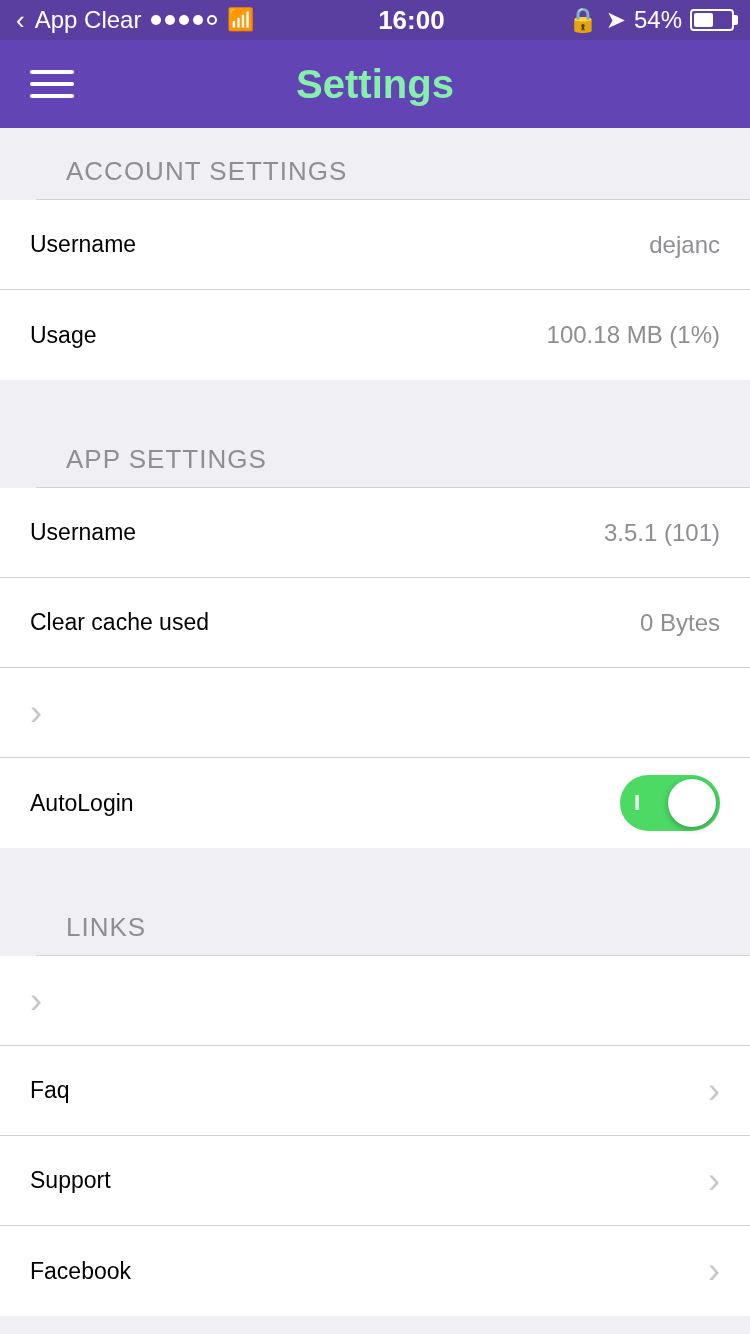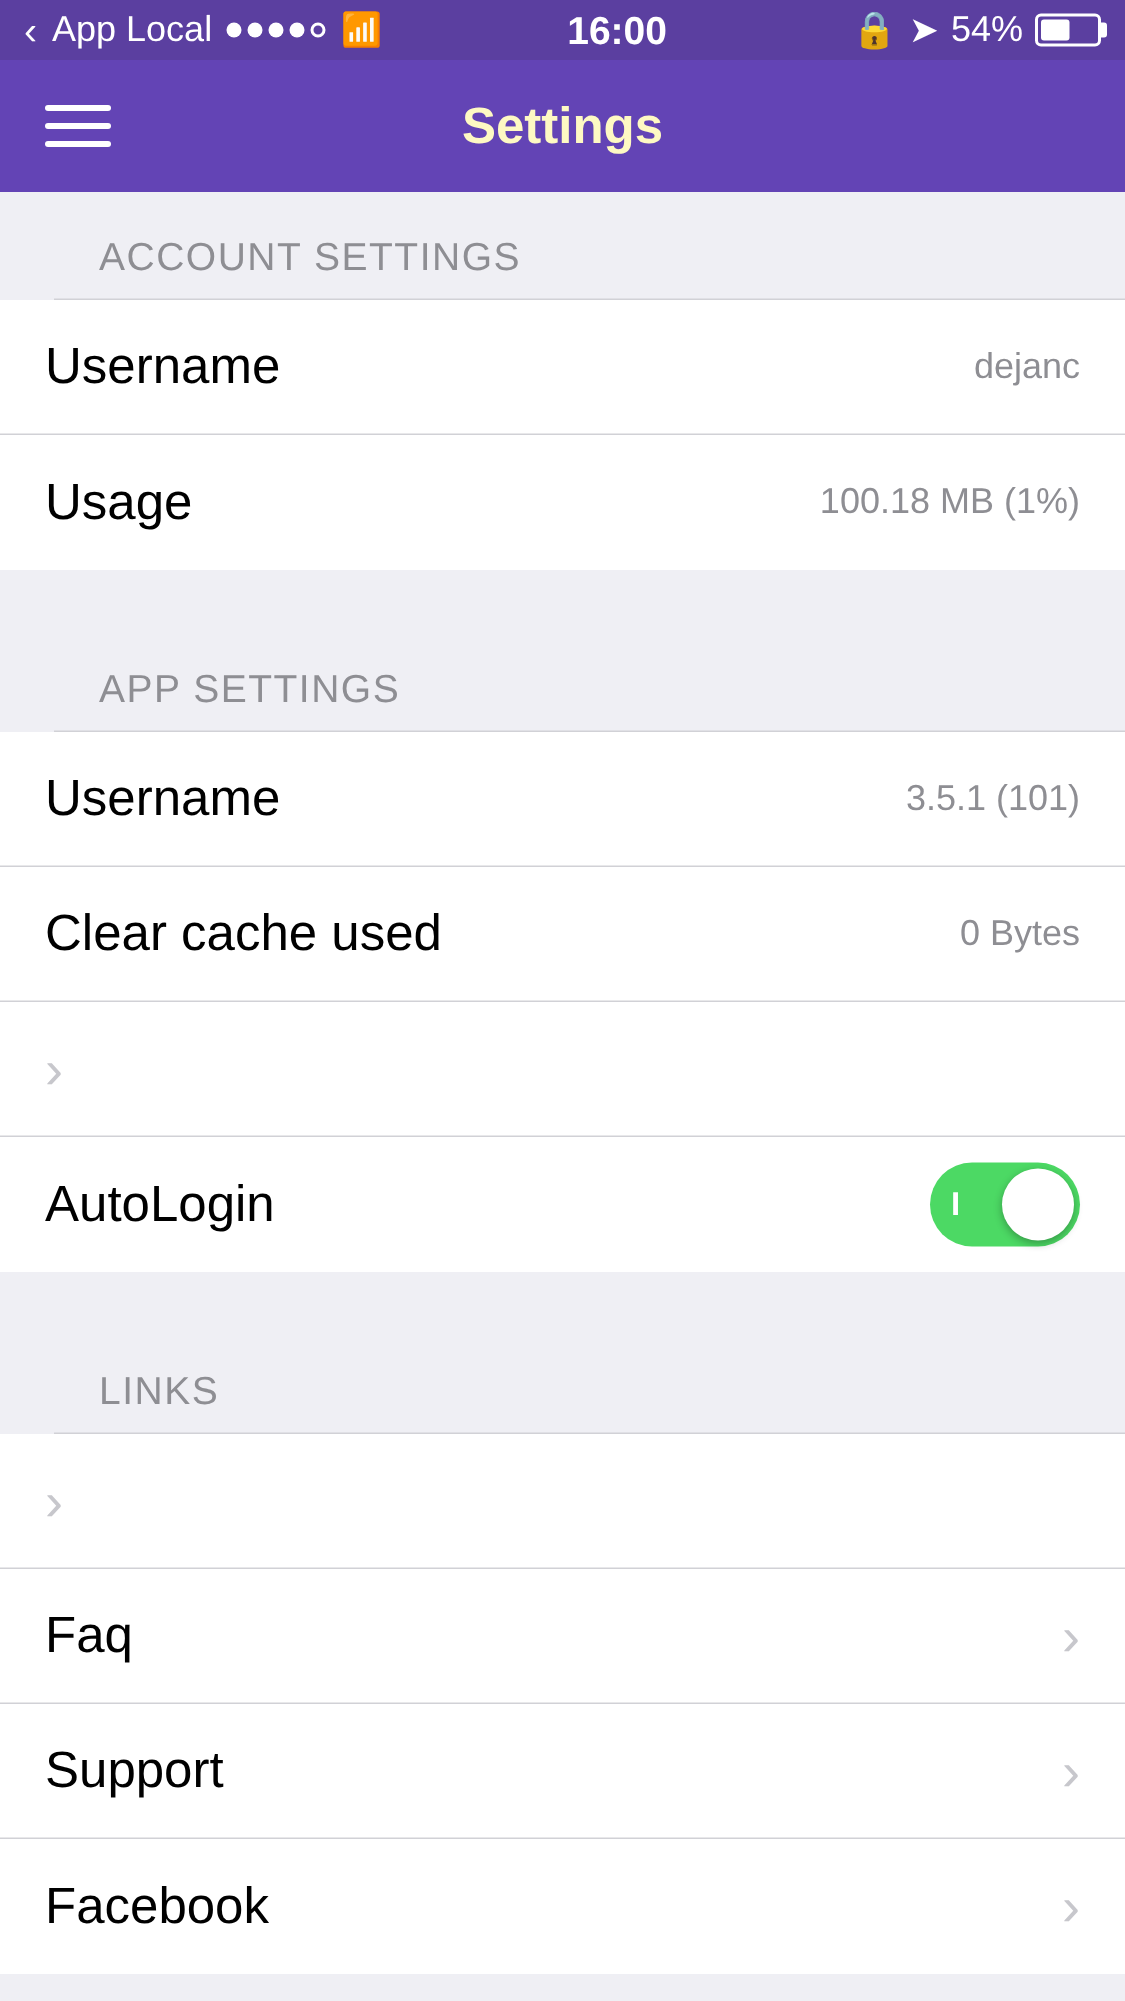--- a/index.html
+++ b/index.html
@@ -107,22 +107,22 @@
       cursor: pointer;
     }
     .hamburger span {
       display: block;
       width: 44px;
       height: 4px;
       background: white;
       border-radius: 2px;
     }
     .nav-title {
-      color: #fef9c3;
-      font-size: 34px;
+      color: #86efac;
+      font-size: 40px;
       font-weight: 700;
     }
 
     
     .section-header {
       background: #efeff4;
       padding: 28px 30px 12px;
       color: #8e8e93;
       font-size: 26px;
       font-weight: 500;
@@ -143,21 +143,21 @@
       justify-content: space-between;
       padding: 0 30px;
       height: 90px;
       border-bottom: 1px solid #d1d1d6;
       background: white;
     }
     .settings-row:last-child {
       border-bottom: none;
     }
     .row-label {
-      font-size: 34px;
+      font-size: 23px;
       color: #000;
     }
     .row-value {
       font-size: 24px;
       color: #8e8e93;
     }
     .row-chevron {
       color: #c7c7cc;
       font-size: 36px;
     }
@@ -203,21 +203,21 @@
       height: 36px;
       background: #efeff4;
     }
   </style>
 </head>
 <body>
 
 <div class="status-bar">
   <div class="status-left">
     <span class="chevron-left">‹</span>
-    <span>App Local</span>
+    <span>App Clear</span>
     <div class="dots">
       <div class="dot"></div>
       <div class="dot"></div>
       <div class="dot"></div>
       <div class="dot"></div>
       <div class="dot empty"></div>
     </div>
     <span class="wifi-icon">📶</span>
   </div>
   <div class="status-center">16:00</div>

